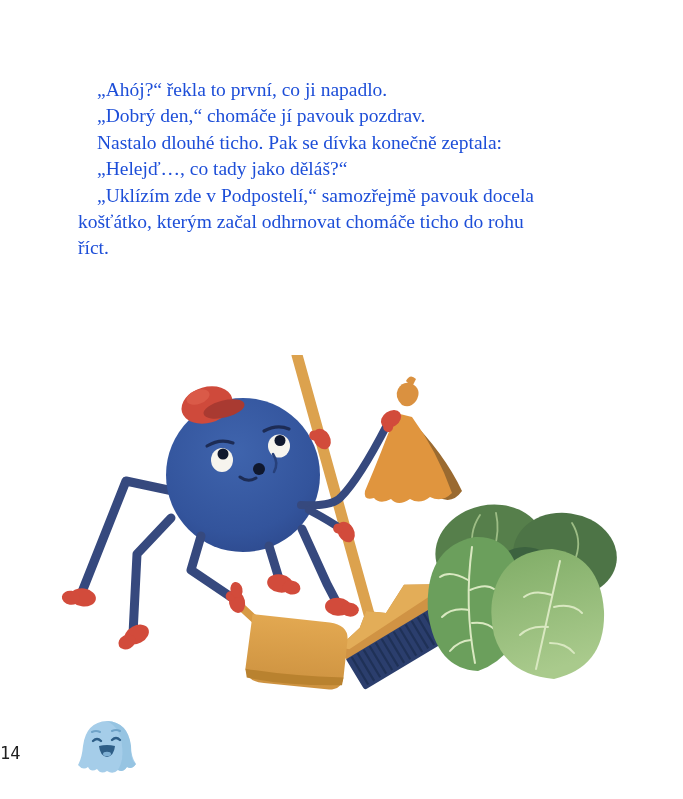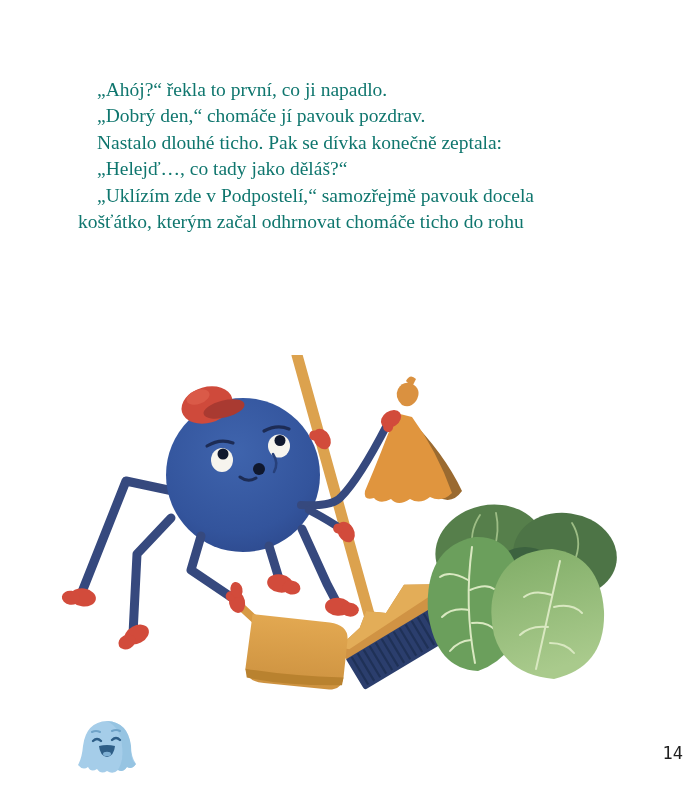--- a/index.html
+++ b/index.html
@@ -8,53 +8,54 @@
     width:683px;height:799px;
     background:#ffffff;
     overflow:hidden;
     font-family:"Liberation Serif",serif;
   }
   .text-block{
     position:absolute;
     left:78px;top:77px;width:530px;
     font-size:19.5px;
     line-height:26.4px;
-    color:#0f766e;
+    color:#1d4ed8;
   }
   .line{height:26.4px;white-space:nowrap;}
   .line.indent{padding-left:19px;}
   .illustration{
     position:absolute;
     left:60px;top:355px;
   }
   .mascot{
     position:absolute;
     left:74px;top:716px;
   }
   .page-number{
     position:absolute;
     left:0;right:0;top:743px;
-    text-align:right;
+    text-align:left;
     font-family:"DejaVu Sans Mono",monospace;
     font-size:17px;
     color:#1f1f1f;
   }
 </style>
 </head>
 <body>
 
 <div class="page">
 
   <div class="text-block">
     <div class="line indent">„Ahój?“ řekla to první, co ji napadlo.</div>
     <div class="line indent">„Dobrý den,“ chomáče jí pavouk pozdrav.</div>
     <div class="line indent">Nastalo dlouhé ticho. Pak se dívka konečně zeptala:</div>
     <div class="line indent">„Helejď…, co tady jako děláš?“</div>
     <div class="line indent">„Uklízím zde v Podpostelí,“ samozřejmě pavouk docela</div>
     <div class="line">košťátko, kterým začal odhrnovat chomáče ticho do rohu</div>
+    <div class="line">říct.</div>
   </div>
 
   <svg class="illustration" width="560" height="350" viewBox="0 0 560 350">
     <defs>
       <radialGradient id="bodyGrad" cx="45%" cy="35%" r="75%">
         <stop offset="0" stop-color="#3f64ad"></stop>
         <stop offset="0.7" stop-color="#33549c"></stop>
         <stop offset="1" stop-color="#2c478a"></stop>
       </radialGradient>
       <linearGradient id="leafGrad" x1="0" y1="0" x2="0.25" y2="1">

